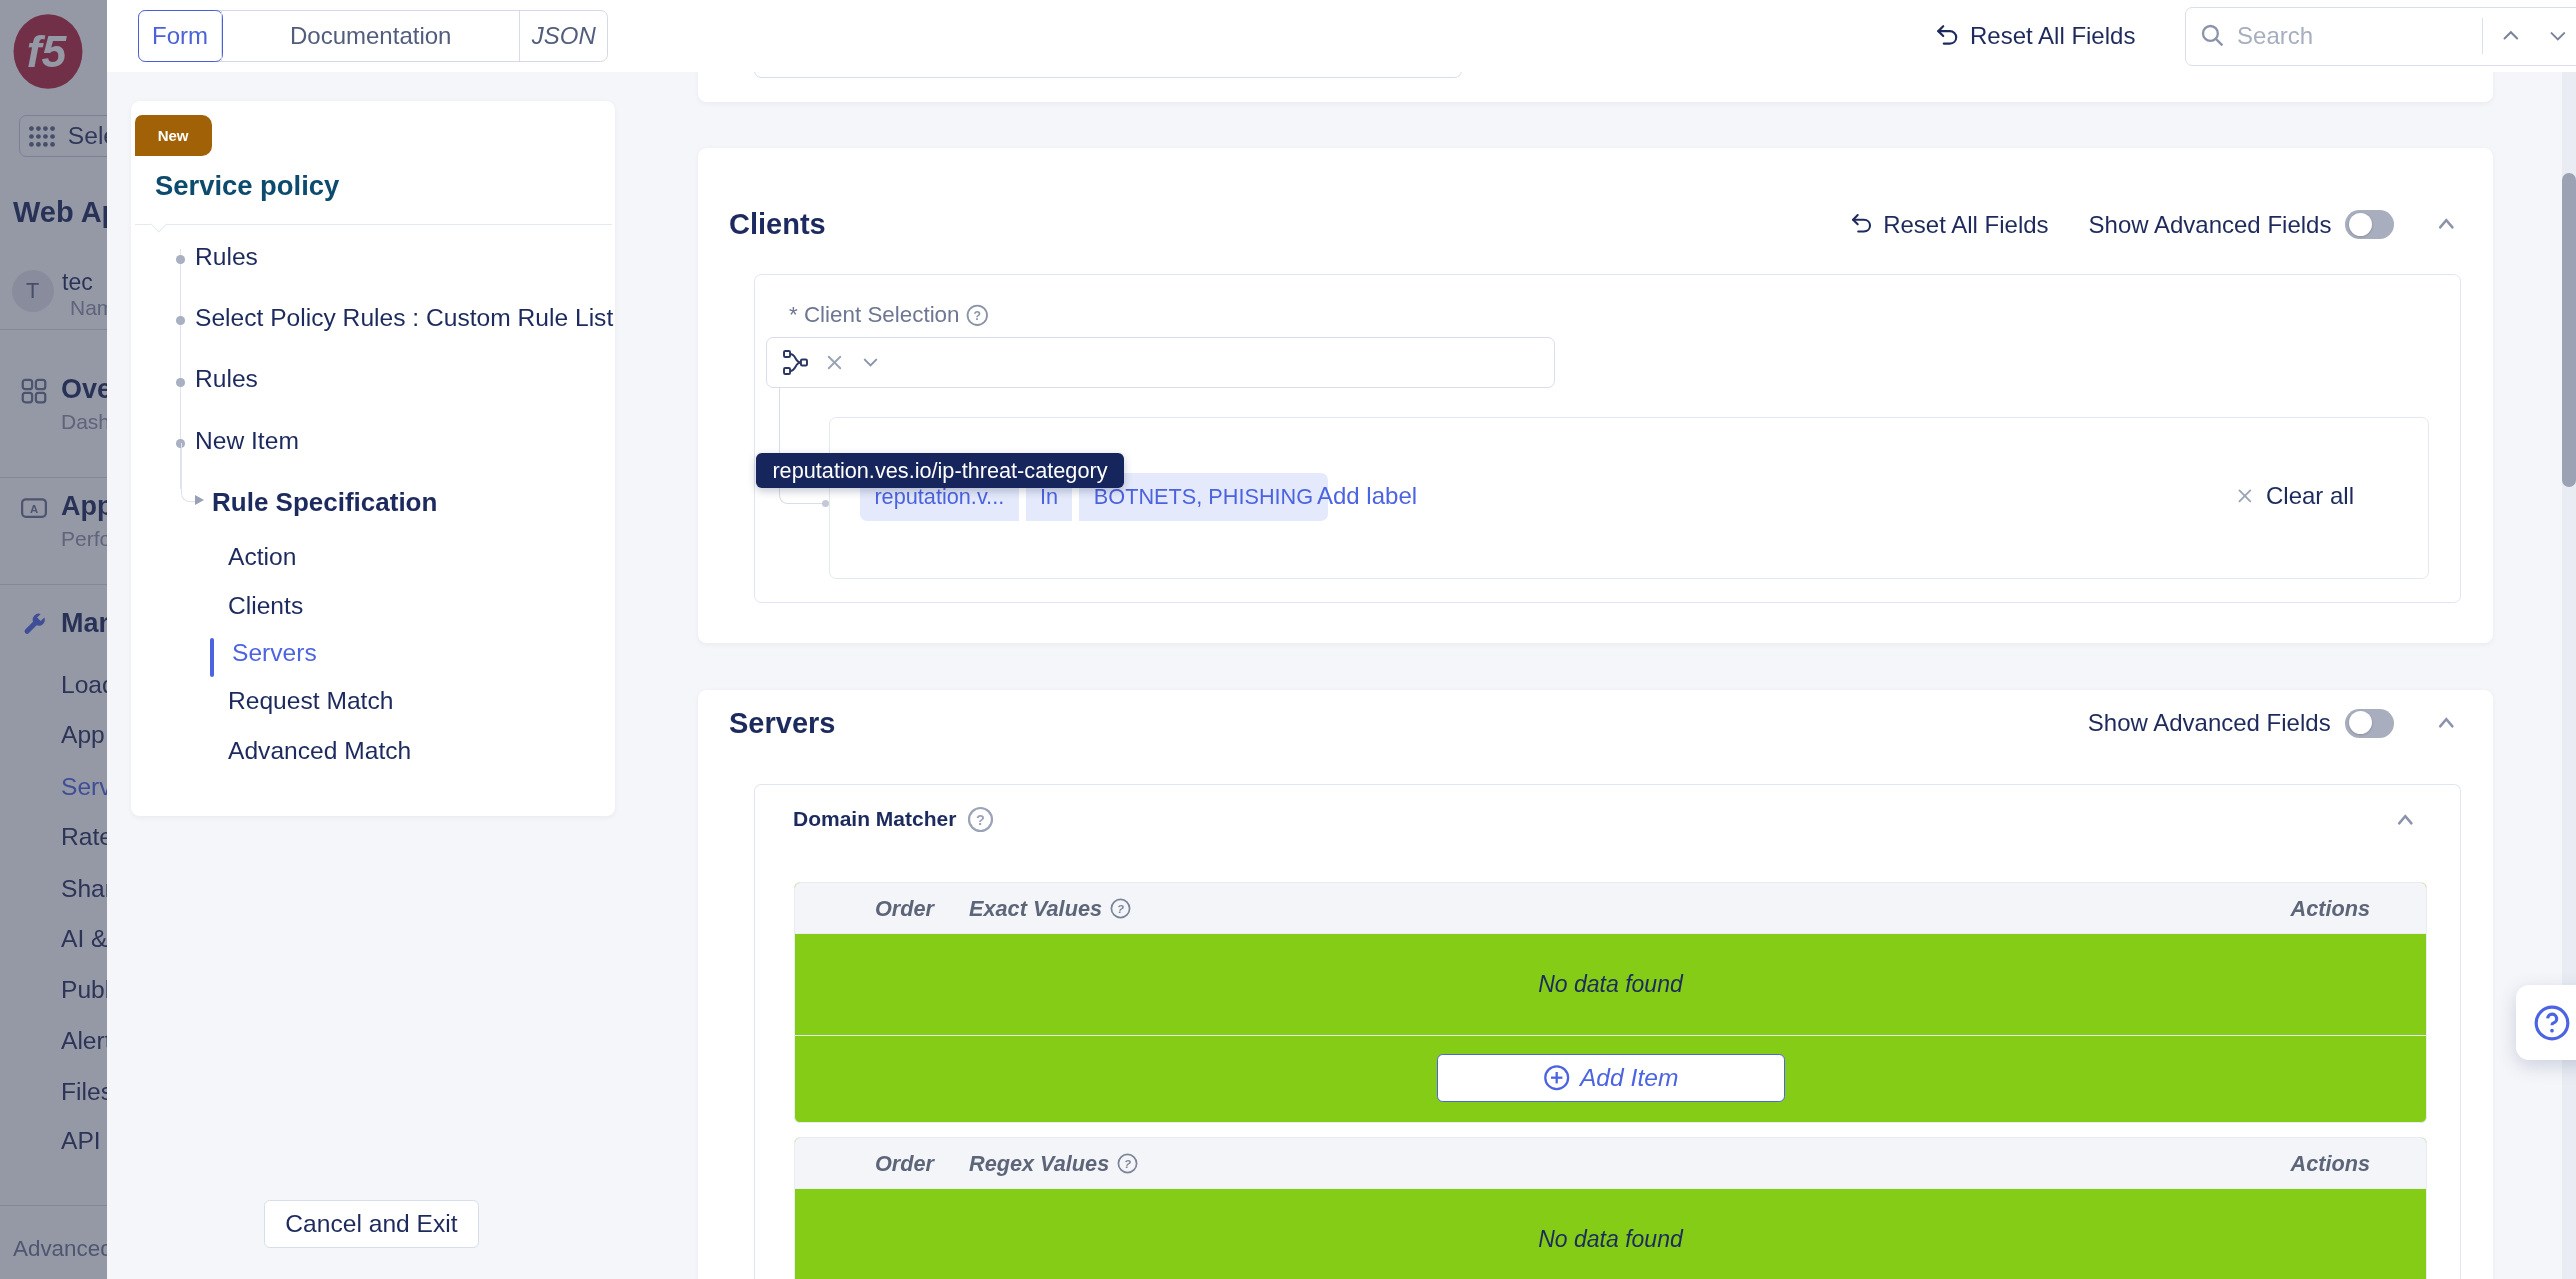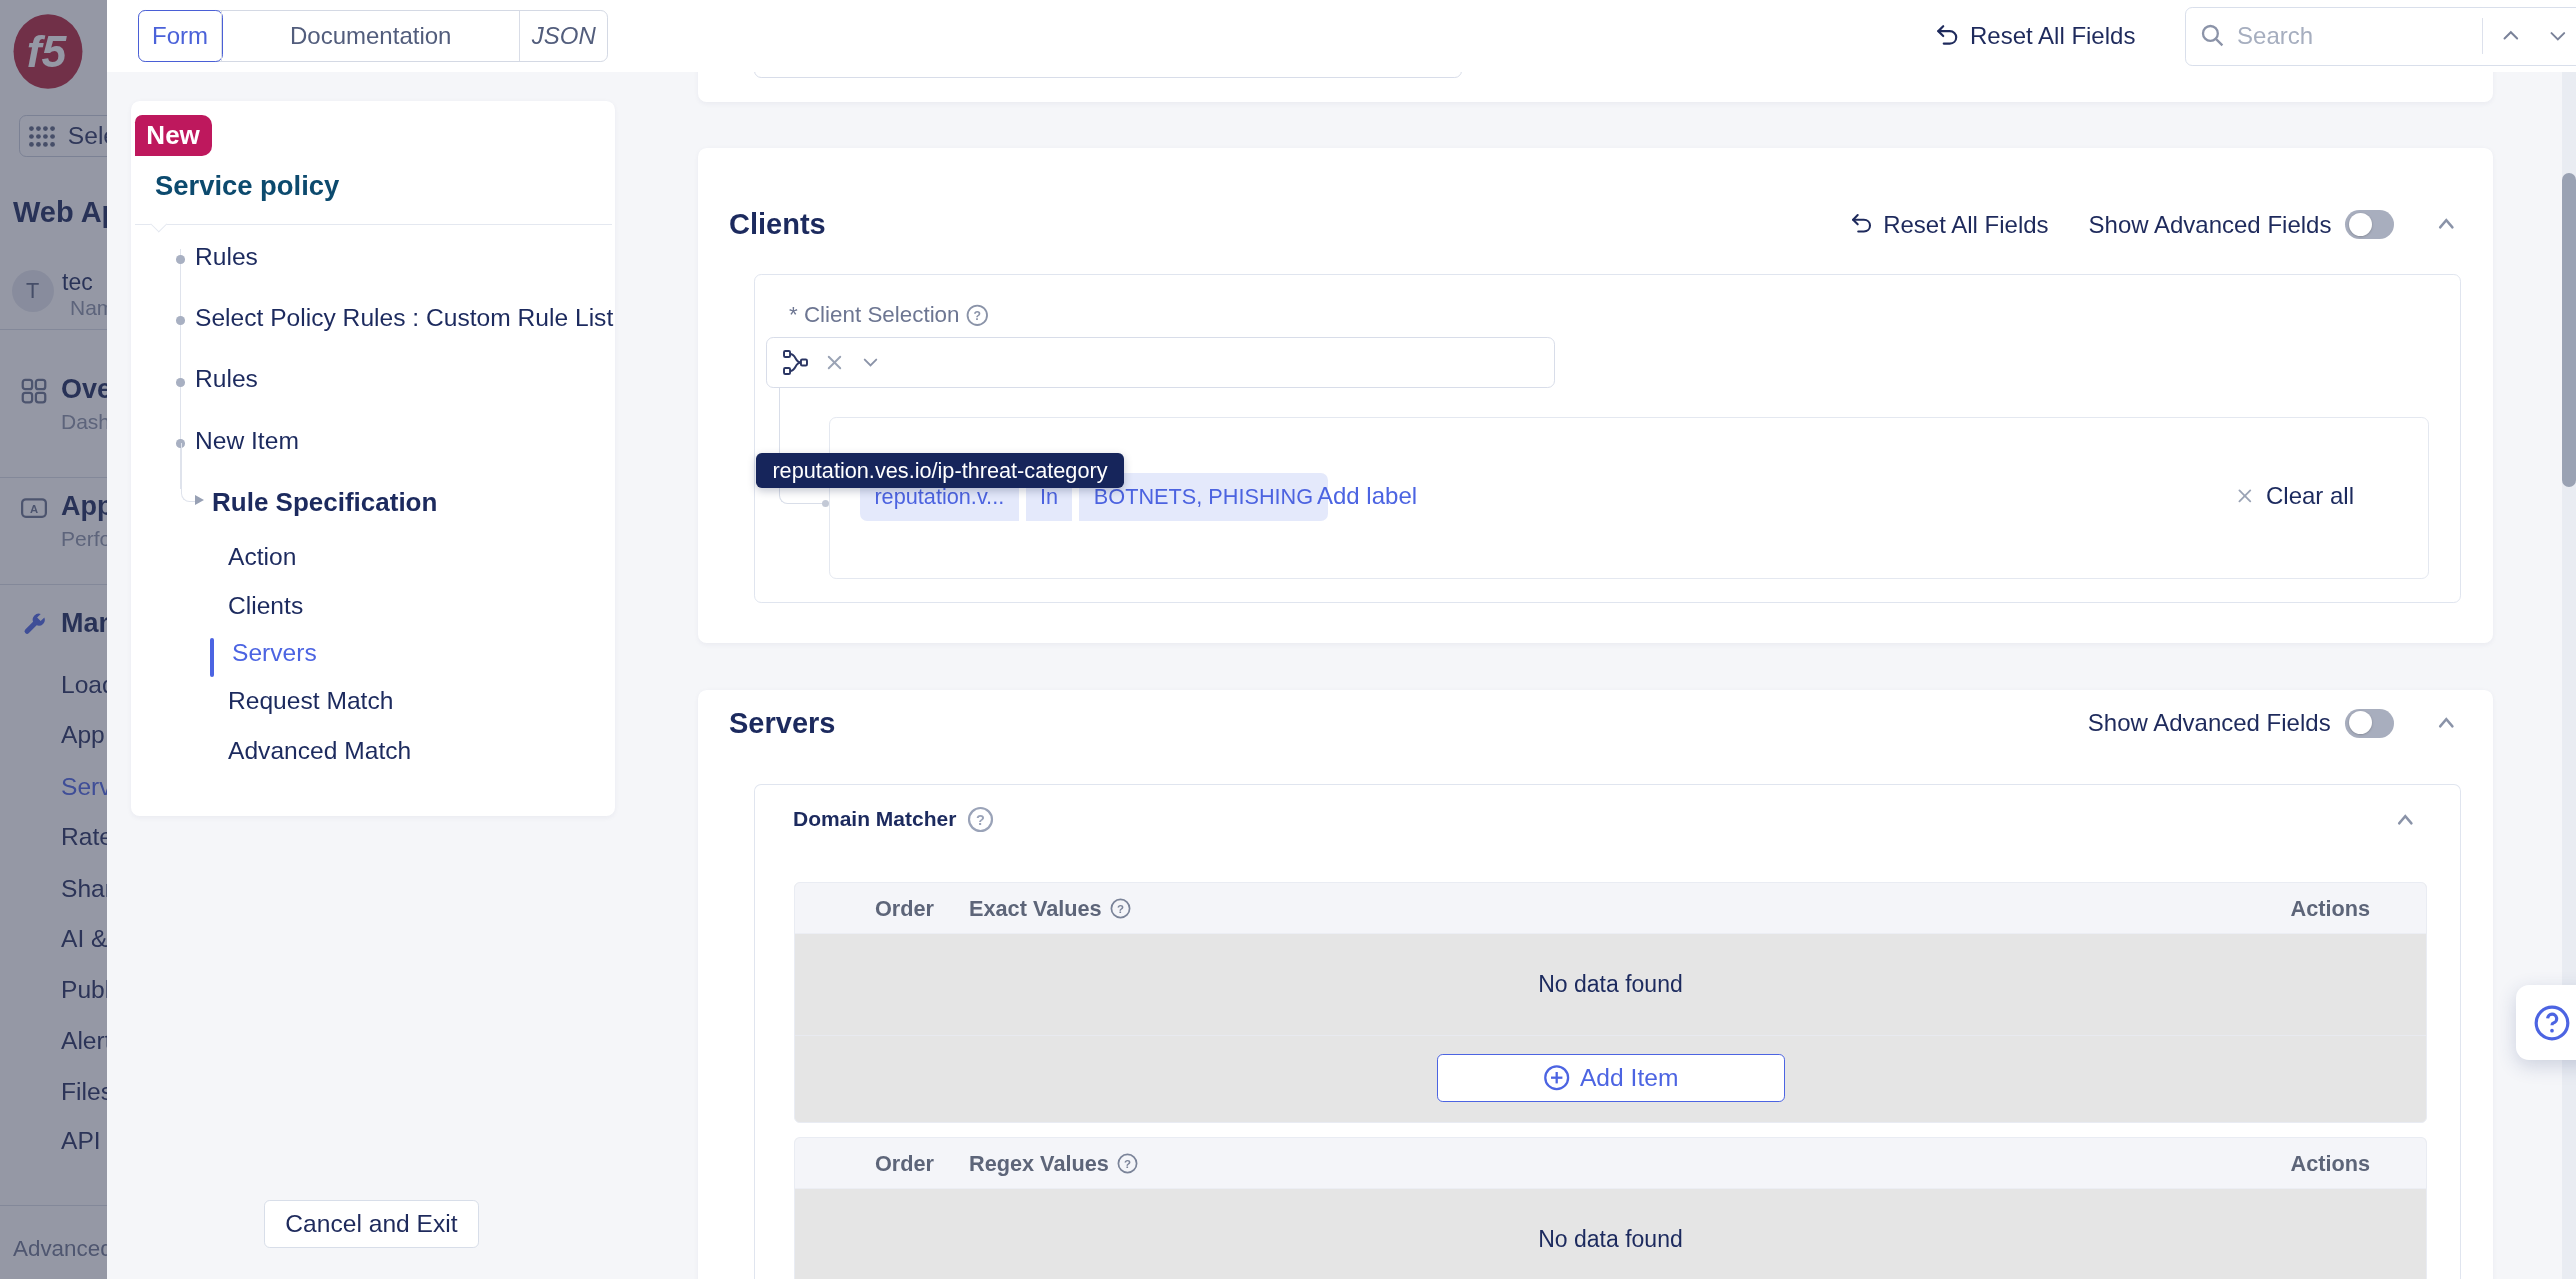--- a/index.html
+++ b/index.html
@@ -37,21 +37,21 @@
   .tab.active{border:1.4px solid #4a5fd6;border-radius:7.2px;color:#4b62d9;margin:-1.4px;background:#fff;}
   .reset-row{position:absolute;left:1827px;top:0;height:72px;display:flex;align-items:center;gap:10px;}
   .reset-row span{font-size:24px;color:#1e2a5c;font-weight:500;}
   .searchbox{position:absolute;left:2078px;top:6.5px;width:466px;height:59px;background:#fff;border:1.4px solid #d9dfeb;border-radius:7.2px;display:flex;align-items:center;padding:0 13px;gap:8.7px;}
   .searchbox input{border:none;outline:none;font-size:24px;color:#1e2a5c;width:238px;background:transparent;}
   .searchbox input::placeholder{color:#a6aebf;}
   .vsep{width:1.4px;height:36px;background:#dde1ec;}
   .icbtn{display:flex;align-items:center;justify-content:center;width:38px;height:38px;cursor:pointer;}
 
   
-  .badge{position:absolute;left:3.6px;top:14.4px;width:77px;height:41px;background:#be185d;border-radius:7.2px 10px 10px 0;color:#fff;font-size:26px;font-weight:700;display:flex;align-items:center;justify-content:center;}
+  .badge{position:absolute;left:3.6px;top:14.4px;width:77px;height:41px;background:#a16207;border-radius:7.2px 10px 10px 0;color:#fff;font-size:15px;font-weight:700;display:flex;align-items:center;justify-content:center;}
   .panel-title{position:absolute;left:24px;top:69px;font-size:27.4px;font-weight:700;color:#0c4a6e;}
   .panel-div{position:absolute;left:3.6px;top:123px;width:477px;border-top:1.4px solid #e4e8f0;}
   .notch{position:absolute;left:21.7px;top:117px;width:11.6px;height:11.6px;background:#fff;border-right:1.4px solid #e4e8f0;border-bottom:1.4px solid #e4e8f0;transform:rotate(45deg);}
   .vline{position:absolute;left:49px;top:148px;width:1.4px;height:240px;background:#dfe3ec;}
   .bullet{position:absolute;left:45px;width:8.7px;height:8.7px;border-radius:50%;background:#a8b0c2;}
   .titem{position:absolute;left:64px;font-size:24.6px;color:#1c2a5e;white-space:nowrap;cursor:pointer;}
   .elbow{position:absolute;left:50px;top:342px;width:16px;height:59px;border-left:1.4px solid #dfe3ec;border-bottom:1.4px solid #dfe3ec;border-bottom-left-radius:8.7px;}
   .tarrow{position:absolute;left:64px;top:394px;width:0;height:0;border-left:9.4px solid #97a0b4;border-top:5.8px solid transparent;border-bottom:5.8px solid transparent;}
   .tgroup{position:absolute;left:81px;top:386px;font-size:26px;font-weight:700;color:#1c2a5e;cursor:pointer;}
   .tchild{position:absolute;left:97px;font-size:24.6px;color:#1c2a5e;white-space:nowrap;cursor:pointer;}
@@ -76,21 +76,21 @@
   .chip{background:#e4e9fb;color:#4c63e0;font-size:21.7px;display:flex;align-items:center;padding:0 14.4px;}
   .chip:first-child{border-radius:7.2px 0 0 7.2px;}
   .chip:last-child{border-radius:0 7.2px 7.2px 0;}
   .linkblue{font-size:24px;color:#4c64e2;cursor:pointer;white-space:nowrap;}
   .clear-row{position:absolute;display:flex;align-items:center;gap:10px;cursor:pointer;}
   .clear-row span{font-size:24px;color:#1c2a5e;}
 
   
   .dm-title{display:flex;align-items:center;gap:10px;}
   .dm-title b{font-size:21px;color:#1c2a5e;}
-  .tbl{position:absolute;border:1.4px solid #e9ecf3;border-radius:5.8px;background:#e5e5e5;overflow:hidden;}
+  .tbl{position:absolute;border:1.4px solid #e9ecf3;border-radius:5.8px;background:#84cc16;overflow:hidden;font-style:italic;}
   .thead{height:51px;background:#f4f5f9;position:relative;border-bottom:1.4px solid #eceef4;}
   .th{position:absolute;top:0;height:51px;display:flex;align-items:center;gap:7.2px;font-size:21.7px;font-weight:700;color:#5d6579;}
   .empty{height:101px;display:flex;align-items:center;justify-content:center;font-size:23px;color:#1c2a5e;}
   .addrow{border-top:1.4px solid #e8eaf0;height:85px;display:flex;align-items:center;justify-content:center;}
   .additem{width:348px;height:48px;border:1.4px solid #4c64e2;border-radius:5.8px;background:#fff;color:#4c64e2;font-size:24.6px;display:flex;align-items:center;justify-content:center;gap:10px;cursor:pointer;}
 
   
   .fab{left:2516px;top:985px;width:87px;height:75px;background:#fff;border-radius:13px;box-shadow:0 5.8px 19px rgba(40,60,120,0.20);display:flex;align-items:center;padding-left:16px;z-index:12;cursor:pointer;}
   .sb-track{left:2562px;top:72px;width:13.7px;height:1207px;background:#e9ecf2;z-index:11;}
   .sb-thumb{left:2562px;top:173px;width:13.7px;height:314px;background:#9aa2b3;border-radius:7.2px;z-index:12;cursor:grab;}

